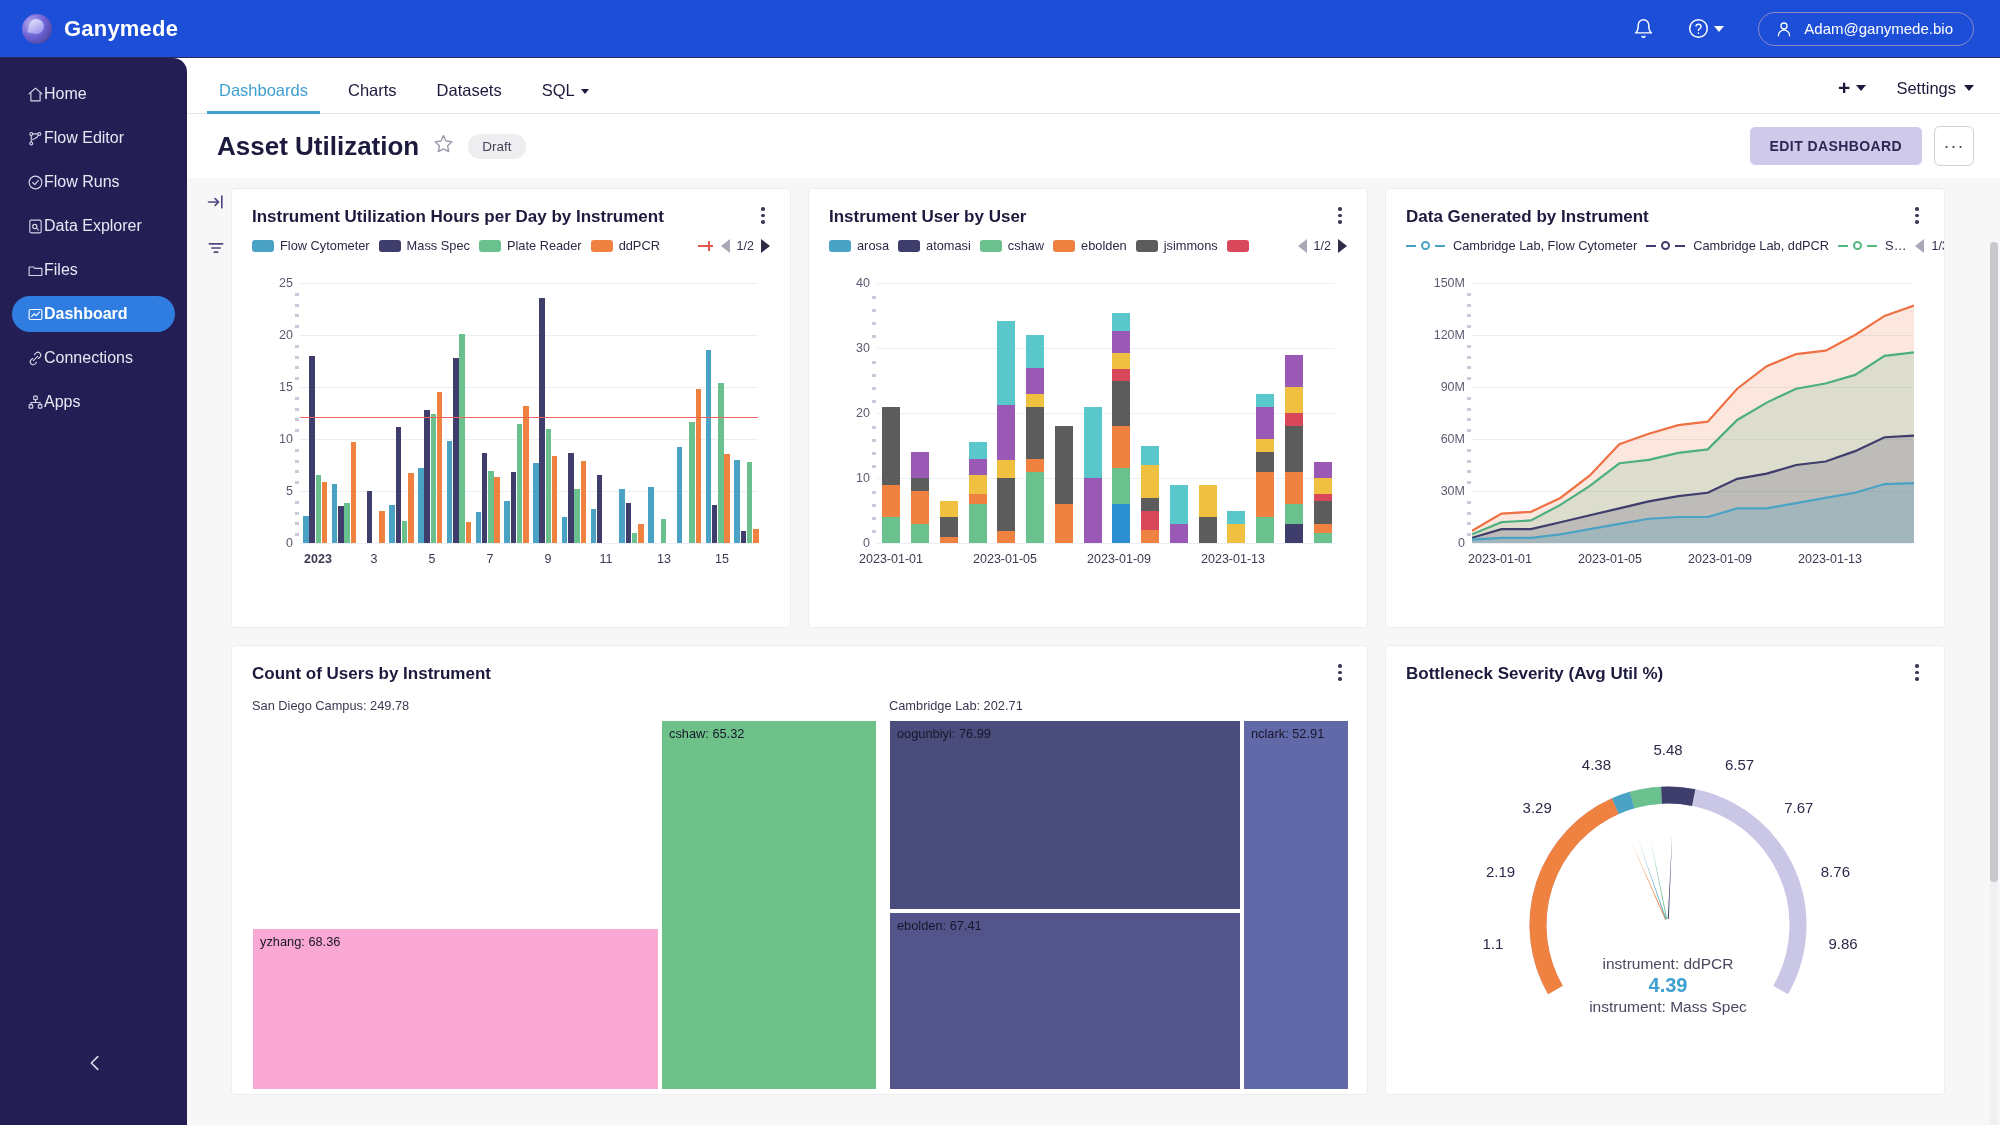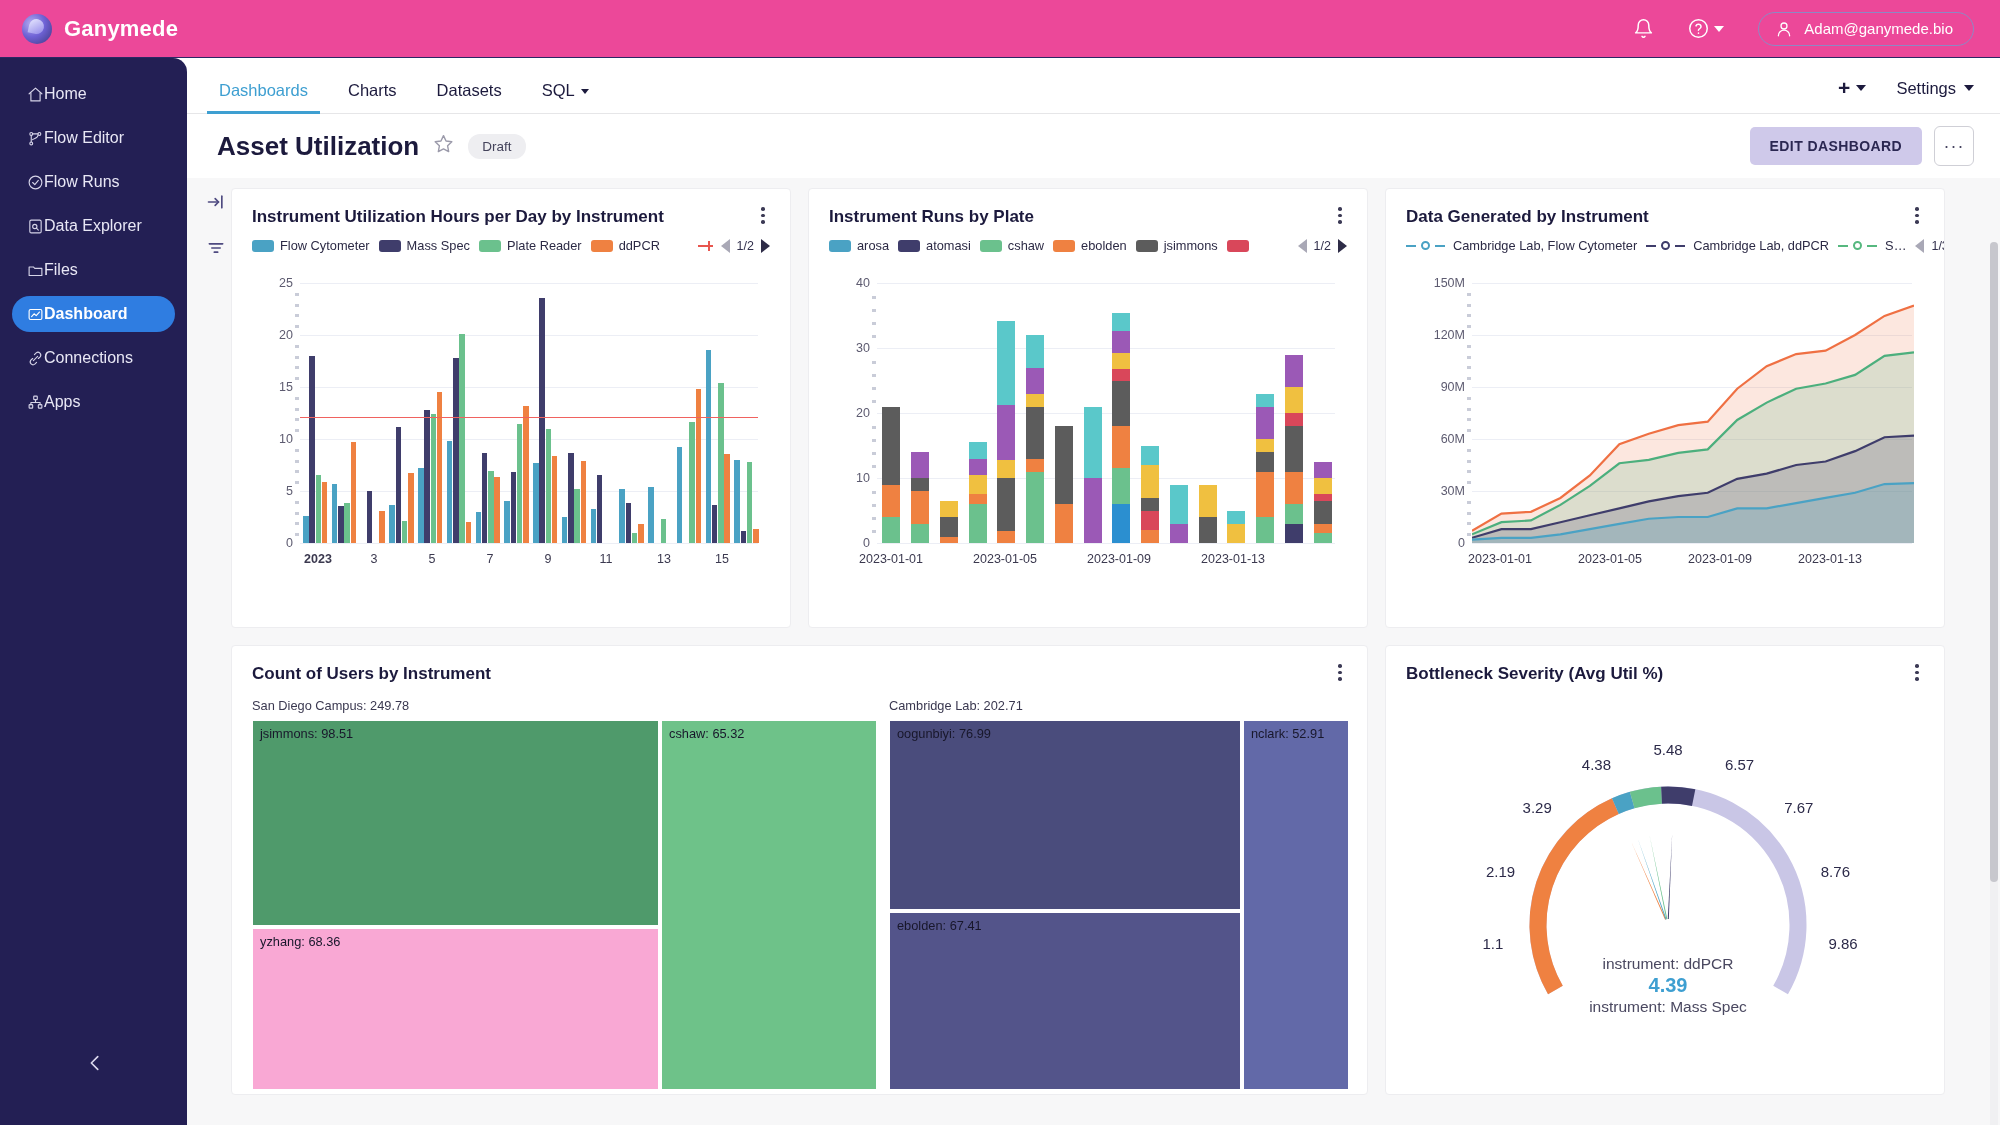--- a/index.html
+++ b/index.html
@@ -4,21 +4,21 @@
 <style>
   * { box-sizing: border-box; margin: 0; padding: 0; }
   html, body {
     width: 2000px; height: 1125px;
     font-family: "Liberation Sans", sans-serif;
     background: #ffffff; overflow: hidden;
   }
   
   .topbar {
     position: absolute; top: 0; left: 0; width: 2000px; height: 58px;
-    background: #ec4899; display: flex; align-items: center;
+    background: #1d4ed8; display: flex; align-items: center;
     border-bottom: 1px solid #2c2765;
   }
   .brand { display: flex; align-items: center; gap: 12px; padding-left: 22px; }
   .brand-logo {
     width: 30px; height: 30px; border-radius: 50%;
     background: radial-gradient(circle at 32% 32%, #b7aef0 0%, #6f63d6 45%, #3c3680 100%);
     position: relative; flex: none;
   }
   .brand-logo::after {
     content: ""; position: absolute; left: 7px; top: 5px;
@@ -439,21 +439,21 @@
               <div class="xlab" style="left: 190px;">7</div>
               <div class="xlab" style="left: 248px;">9</div>
               <div class="xlab" style="left: 306px;">11</div>
               <div class="xlab" style="left: 364px;">13</div>
               <div class="xlab" style="left: 422px;">15</div>
             </div>
         </div>
 
         <div class="card" style="width:560px;height:440px">
           <div class="card-hd">
-            <div class="card-title">Instrument Runs by Plate</div>
+            <div class="card-title">Instrument User by User</div>
             <div class="kebab">
                 <i></i>
                 <i></i>
                 <i></i>
               </div>
           </div>
           <div class="legend" id="legend-1">
               <div class="lg">
                 <span class="sw" style="background:#4aa2c4"></span>
                 <span>arosa</span>
@@ -676,23 +676,20 @@
             <div class="card-title">Count of Users by Instrument</div>
             <div class="kebab">
                 <i></i>
                 <i></i>
                 <i></i>
               </div>
           </div>
           <div id="treemap" style="position:relative;margin-top:14px;height:400px;">
               <div class="tm-grouplabel" style="position: absolute; left: 0px; top: 0px;">San Diego Campus: 249.78</div>
               <div class="tm-grouplabel" style="position: absolute; left: 637px; top: 0px;">Cambridge Lab: 202.71</div>
-              <div class="tm-cell" style="left: 0px; top: 22px; width: 407px; height: 206px; background: rgb(79, 154, 107);">
-                <span>jsimmons: 98.51</span>
-              </div>
               <div class="tm-cell" style="left: 0px; top: 230px; width: 407px; height: 162px; background: #f9a8d4;">
                 <span>yzhang: 68.36</span>
               </div>
               <div class="tm-cell" style="left: 409px; top: 22px; width: 216px; height: 370px; background: rgb(110, 194, 137);">
                 <span>cshaw: 65.32</span>
               </div>
               <div class="tm-cell" style="left: 637px; top: 22px; width: 352px; height: 190px; background: rgb(74, 76, 124);">
                 <span>oogunbiyi: 76.99</span>
               </div>
               <div class="tm-cell" style="left: 637px; top: 214px; width: 352px; height: 178px; background: rgb(83, 84, 138);">

